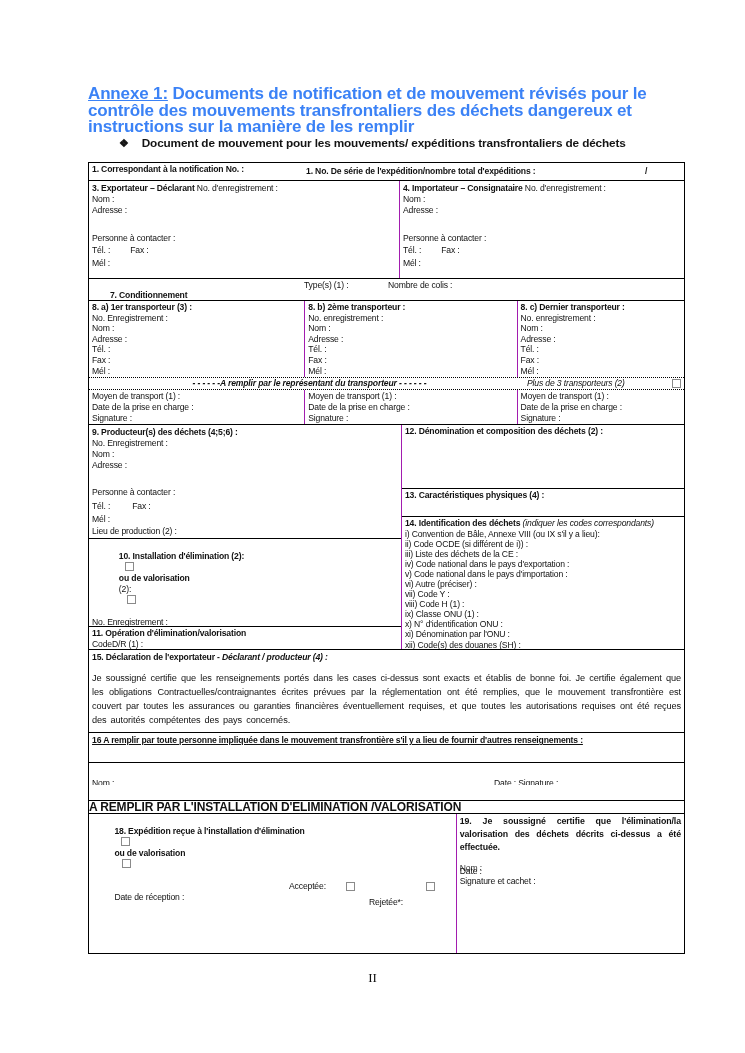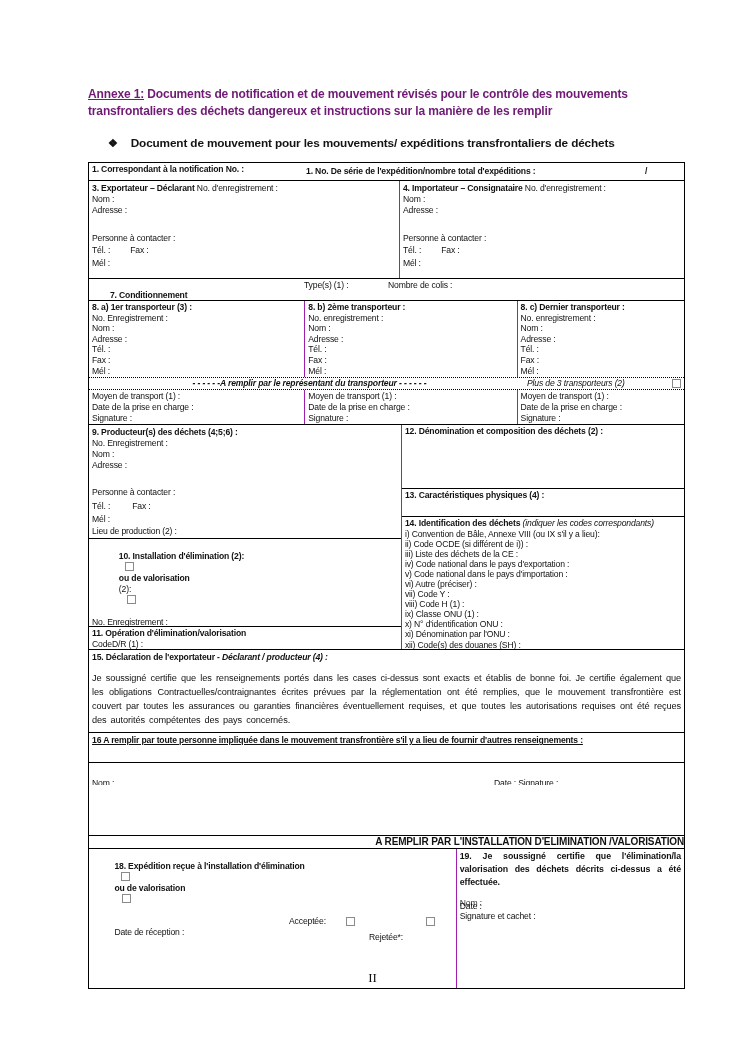--- a/index.html
+++ b/index.html
@@ -1,37 +1,37 @@
 <!DOCTYPE html>
 <html><head>
 <meta charset="utf-8">
 <style>
   html,body{margin:0;padding:0;background:#ffffff;}
   body{width:745px;height:1053px;position:relative;font-family:"Liberation Sans",sans-serif;color:#111;letter-spacing:-0.15px;}
-  .doc-title{position:absolute;left:88px;top:86px;width:584px;font-size:12px;font-weight:bold;color:#701a75;line-height:16.5px;}
+  .doc-title{position:absolute;left:88px;top:86px;width:584px;font-size:17px;font-weight:bold;color:#3b82f6;line-height:16.5px;}
   .doc-title .annexe{text-decoration:underline;}
-  .doc-subtitle{position:absolute;left:108px;top:136px;font-size:11.8px;font-weight:bold;color:#141414;}
+  .doc-subtitle{position:absolute;left:119px;top:136px;font-size:11.8px;font-weight:bold;color:#141414;}
   .doc-subtitle .bullet{margin-right:13px;font-size:11px;}
   .form{position:absolute;left:88px;top:162px;width:597px;border:1px solid #000;font-size:8.6px;line-height:10.8px;box-sizing:border-box;}
   .row{position:relative;box-sizing:border-box;border-bottom:1px solid #000;padding:1px 3px;overflow:hidden;}
   .row.noline{border-bottom:none;}
   .cells{display:flex;box-sizing:border-box;border-bottom:1px solid #000;}
   .cells.noline{border-bottom:none;}
   .c{box-sizing:border-box;border-right:1px solid #a21caf;padding:1px 3px;position:relative;overflow:hidden;}
   .c.last{border-right:none;}
   .sub{box-sizing:border-box;border-bottom:1px solid #000;padding:1px 3px;position:relative;overflow:hidden;}
   .sub.noline{border-bottom:none;}
   .b{font-weight:bold;}
   .i{font-style:italic;}
   .bi{font-weight:bold;font-style:italic;}
   .ln{white-space:pre;}
   .abs{position:absolute;white-space:pre;}
   .cbx{display:inline-block;width:7px;height:7px;border:1px solid #8a8a8a;vertical-align:-1px;background:#fff;}
   .dashrow{display:flex;box-sizing:border-box;border-top:1px dotted #000;border-bottom:1px dotted #000;padding:1px 3px;height:13px;align-items:center;}
-  .band{box-sizing:border-box;border-top:1px solid #000;border-bottom:1px solid #000;text-align:right;font-weight:bold;font-size:10px;height:14px;line-height:12px;margin-top:35px;}
+  .band{box-sizing:border-box;border-top:1px solid #000;border-bottom:1px solid #000;text-align:left;font-weight:bold;font-size:12px;height:14px;line-height:12px;}
   .para{font-size:9.2px;line-height:13.9px;text-align:justify;word-spacing:1.6px;letter-spacing:-0.1px;}
   .footer{position:absolute;left:0;top:970px;width:100%;text-align:center;font-family:"Liberation Serif",serif;font-size:13px;}
 </style>
 </head>
 <body>
 
 <div>
 
   <div class="doc-title">
     <span class="annexe">Annexe 1:</span><span> Documents de notification et de mouvement révisés pour le contrôle des mouvements transfrontaliers des déchets dangereux et instructions sur la manière de les remplir</span>

